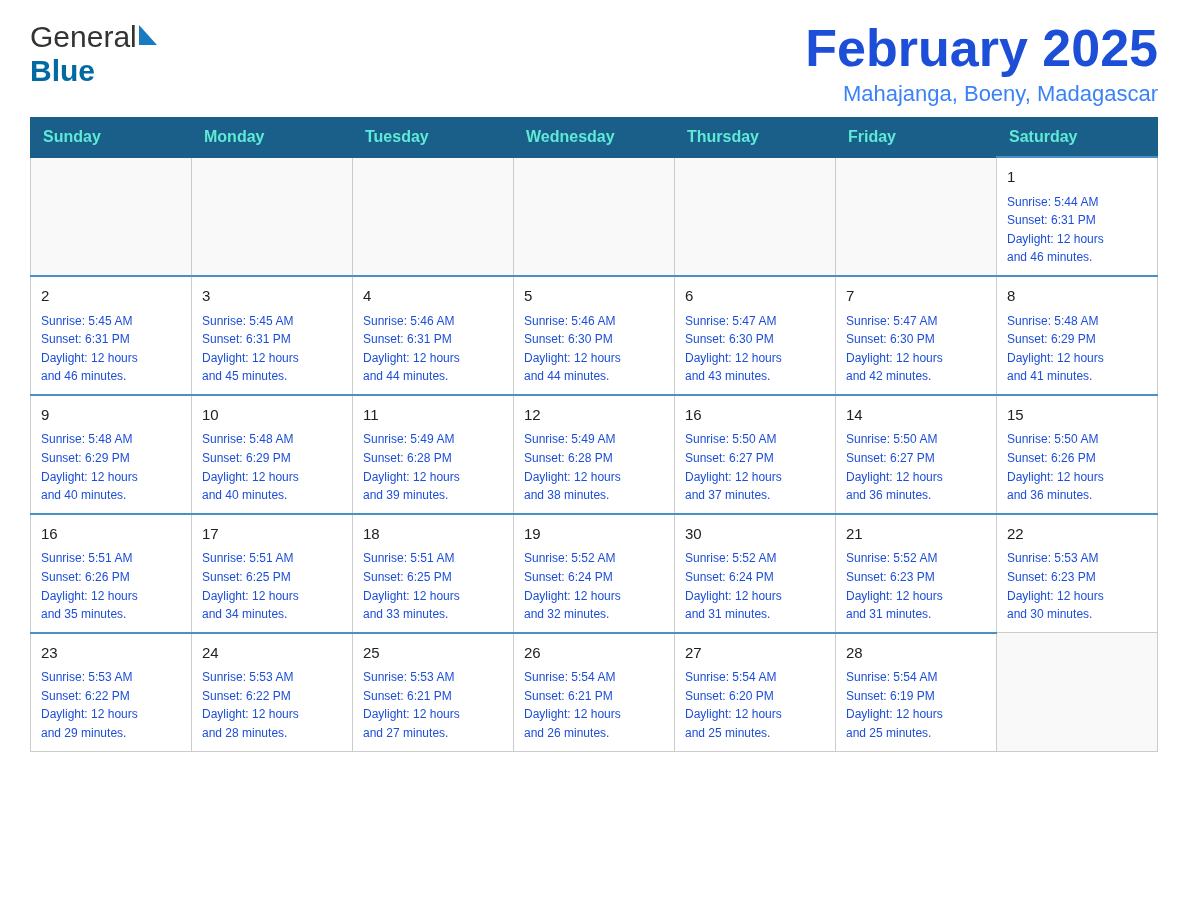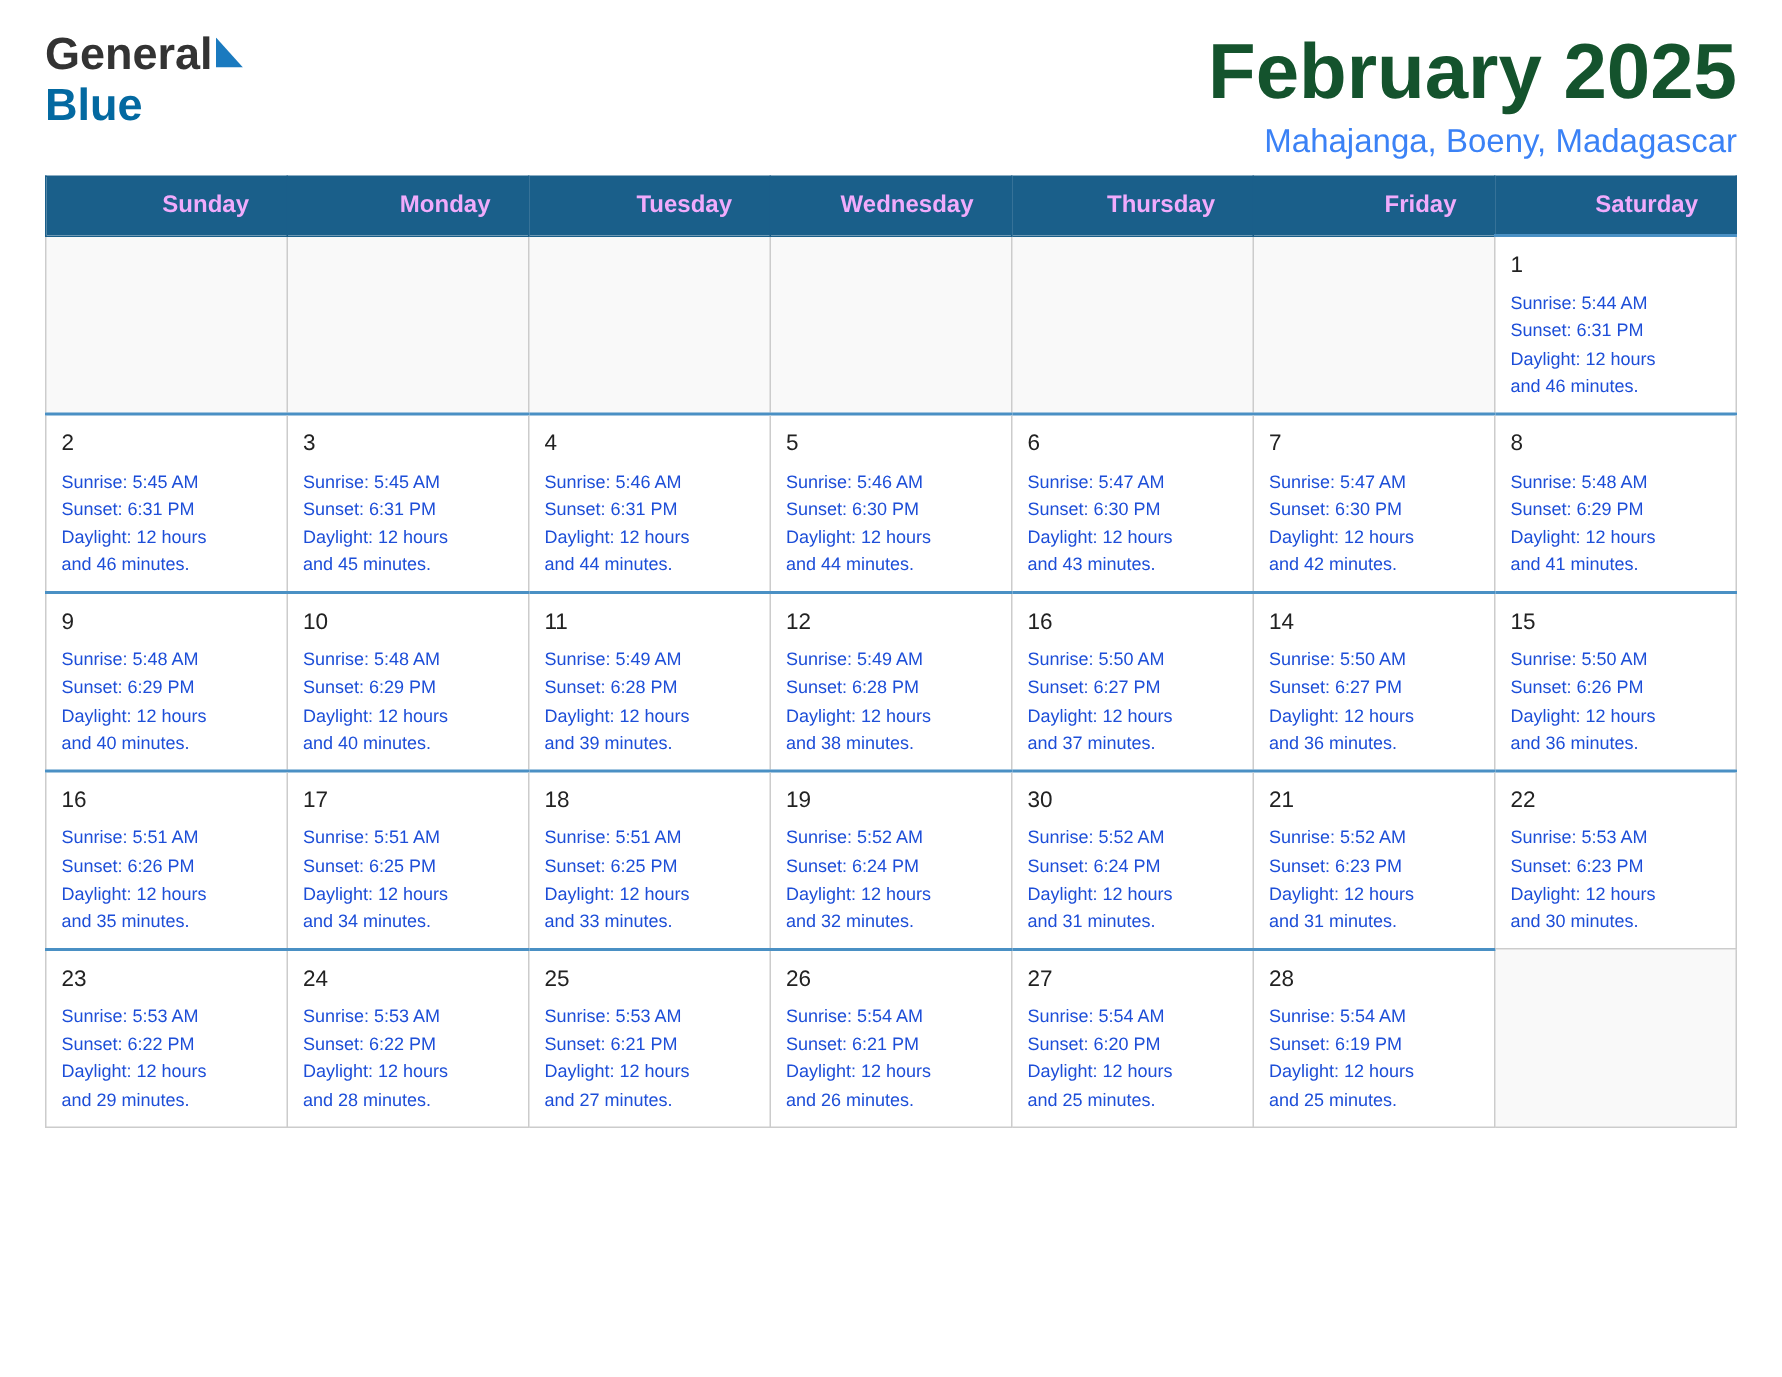--- a/index.html
+++ b/index.html
@@ -20,40 +20,40 @@
       display: flex;
       flex-direction: column;
       align-items: flex-start;
     }
     .title-area {
       text-align: right;
     }
     .month-title {
       font-size: 52px;
       font-weight: bold;
-      color: #14532d;
+      color: #1d4ed8;
       line-height: 1.1;
     }
     .location-title {
       font-size: 22px;
       color: #3b82f6;
       margin-top: 4px;
     }
     .calendar {
       width: 100%;
       border-collapse: collapse;
       margin-top: 8px;
     }
     .calendar thead tr th {
       background-color: #1a5f8a;
-      color: #f0abfc;
+      color: #5eead4;
       font-size: 16px;
       font-weight: bold;
-      padding: 10px 25px;
-      text-align: right;
+      padding: 10px 12px;
+      text-align: left;
       border: 1px solid #1a5f8a;
     }
     .calendar tbody tr td {
       vertical-align: top;
       border: 1px solid #ccc;
       border-top: 2px solid #4a90c4;
       padding: 8px 10px;
       width: 14.28%;
       min-height: 120px;
       font-size: 12.5px;
@@ -75,21 +75,21 @@
       font-size: 12px;
       color: #1d4ed8;
       line-height: 1.55;
     }
     .logo-row {
       display: flex;
       align-items: center;
     }
     .logo-text-general {
       font-size: 30px;
-      font-weight: bold;
+      font-weight: normal;
       color: #333;
     }
     .logo-arrow {
       display: inline-block;
       margin-left: 2px;
       position: relative;
       top: 0px;
     }
     .logo-text-blue {
       font-size: 30px;

